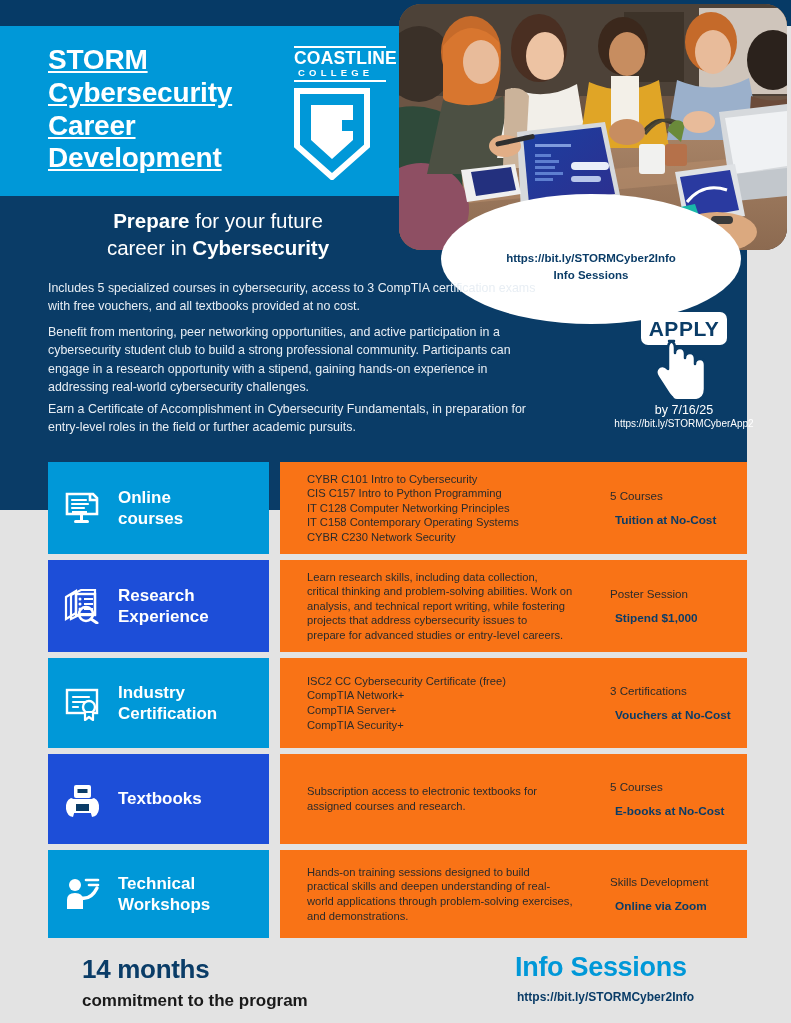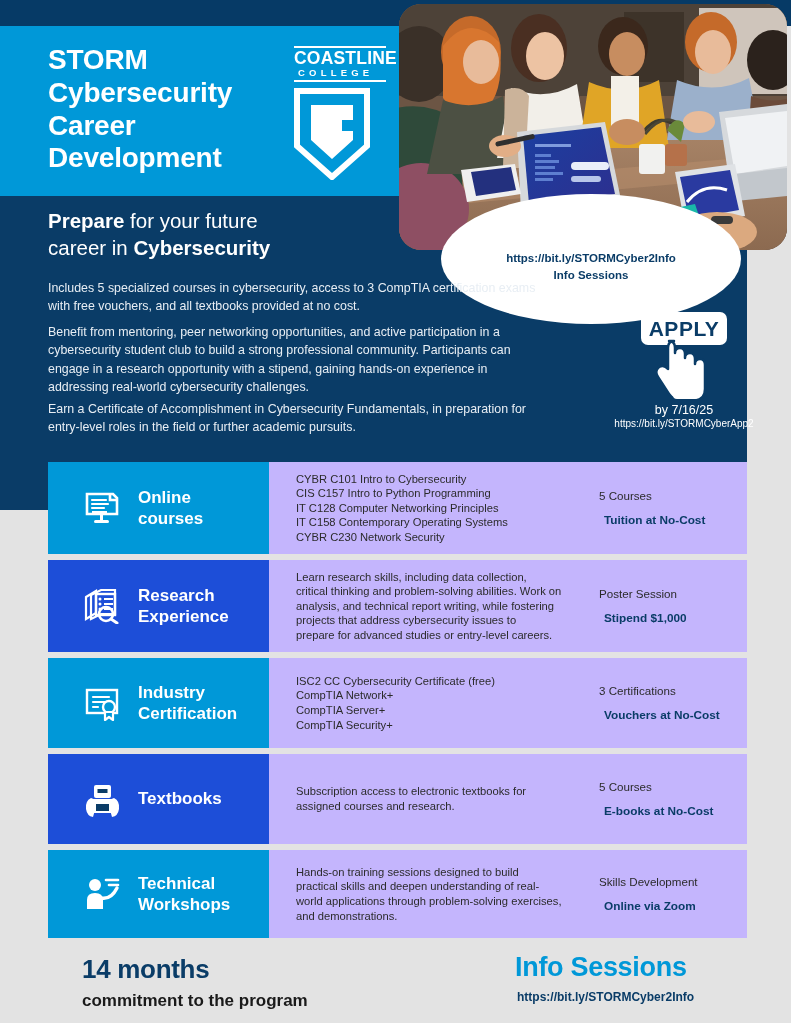--- a/index.html
+++ b/index.html
@@ -37,20 +37,21 @@
     background: #0098d8;
   }
   .header-title {
     position: absolute; left: 48px; top: 44px;
     width: 300px;
     color: #ffffff;
     font-size: 28px;
     font-weight: bold;
     line-height: 1.17;
     letter-spacing: -0.2px;
+    text-decoration: underline;
   }
 
   
   .logo {
     position: absolute; left: 294px; top: 44px;
     width: 92px; height: 130px;
   }
   .logo-name {
     color: #ffffff; font-size: 17.5px; font-weight: bold;
     letter-spacing: 0.2px; text-align: center; line-height: 1;
@@ -86,21 +87,21 @@
     width: 300px; text-align: center;
     color: #0a3c67;
     font-size: 11.5px; font-weight: bold; line-height: 1.45;
   }
 
   
   .lead {
     position: absolute; left: 48px; top: 208px;
     width: 340px;
     color: #ffffff;
-    font-size: 20.5px; font-weight: bold; line-height: 1.3;
+    font-size: 20.5px; font-weight: bold; line-height: 1.3; text-align: center;
   }
   .lead .thin { font-weight: normal; }
   .para {
     position: absolute; left: 48px;
     width: 500px;
     color: #e8eef4;
     font-size: 12.4px; line-height: 1.48;
   }
   .para1 { top: 279px; }
   .para2 { top: 323px; }
@@ -124,35 +125,36 @@
     text-align: center; color: #ffffff;
     font-size: 10px; margin-top: 1px;
   }
 
   
   .rows { position: absolute; left: 48px; top: 462px; width: 699px; }
   .row { display: flex; margin-bottom: 6px; }
   .row-label {
     width: 221px; flex: 0 0 221px;
     display: flex; align-items: center;
-    padding-left: 36px;
+    padding-left: 16px;
     color: #ffffff;
   }
   .row-label.blue { background: #0098d8; }
   .row-label.navy { background: #1d4ed8; }
   .row-icon { width: 40px; flex: 0 0 40px; }
   .row-icon svg { display: block; width: 36px; height: 36px; }
   .row-title {
     margin-left: 14px;
     font-size: 17px; font-weight: bold; line-height: 1.25;
   }
   .row-body {
-    flex: 1; background: #c4b5fd;
+    flex: 1; background: #f97316;
     display: flex; align-items: center;
     padding: 12px 0 12px 0;
+    margin-left: 11px;
   }
   .row-desc {
     flex: 0 0 308px; padding-left: 27px;
     color: #2b2b2b; font-size: 11.2px; line-height: 1.3;
   }
   .row-meta { flex: 1; padding-left: 22px; }
   .row-meta-top { color: #2b2b2b; font-size: 11.6px; }
   .row-meta-bot {
     color: #0a3c67; font-size: 11.8px; font-weight: bold;
     margin-top: 11px; padding-left: 5px;

